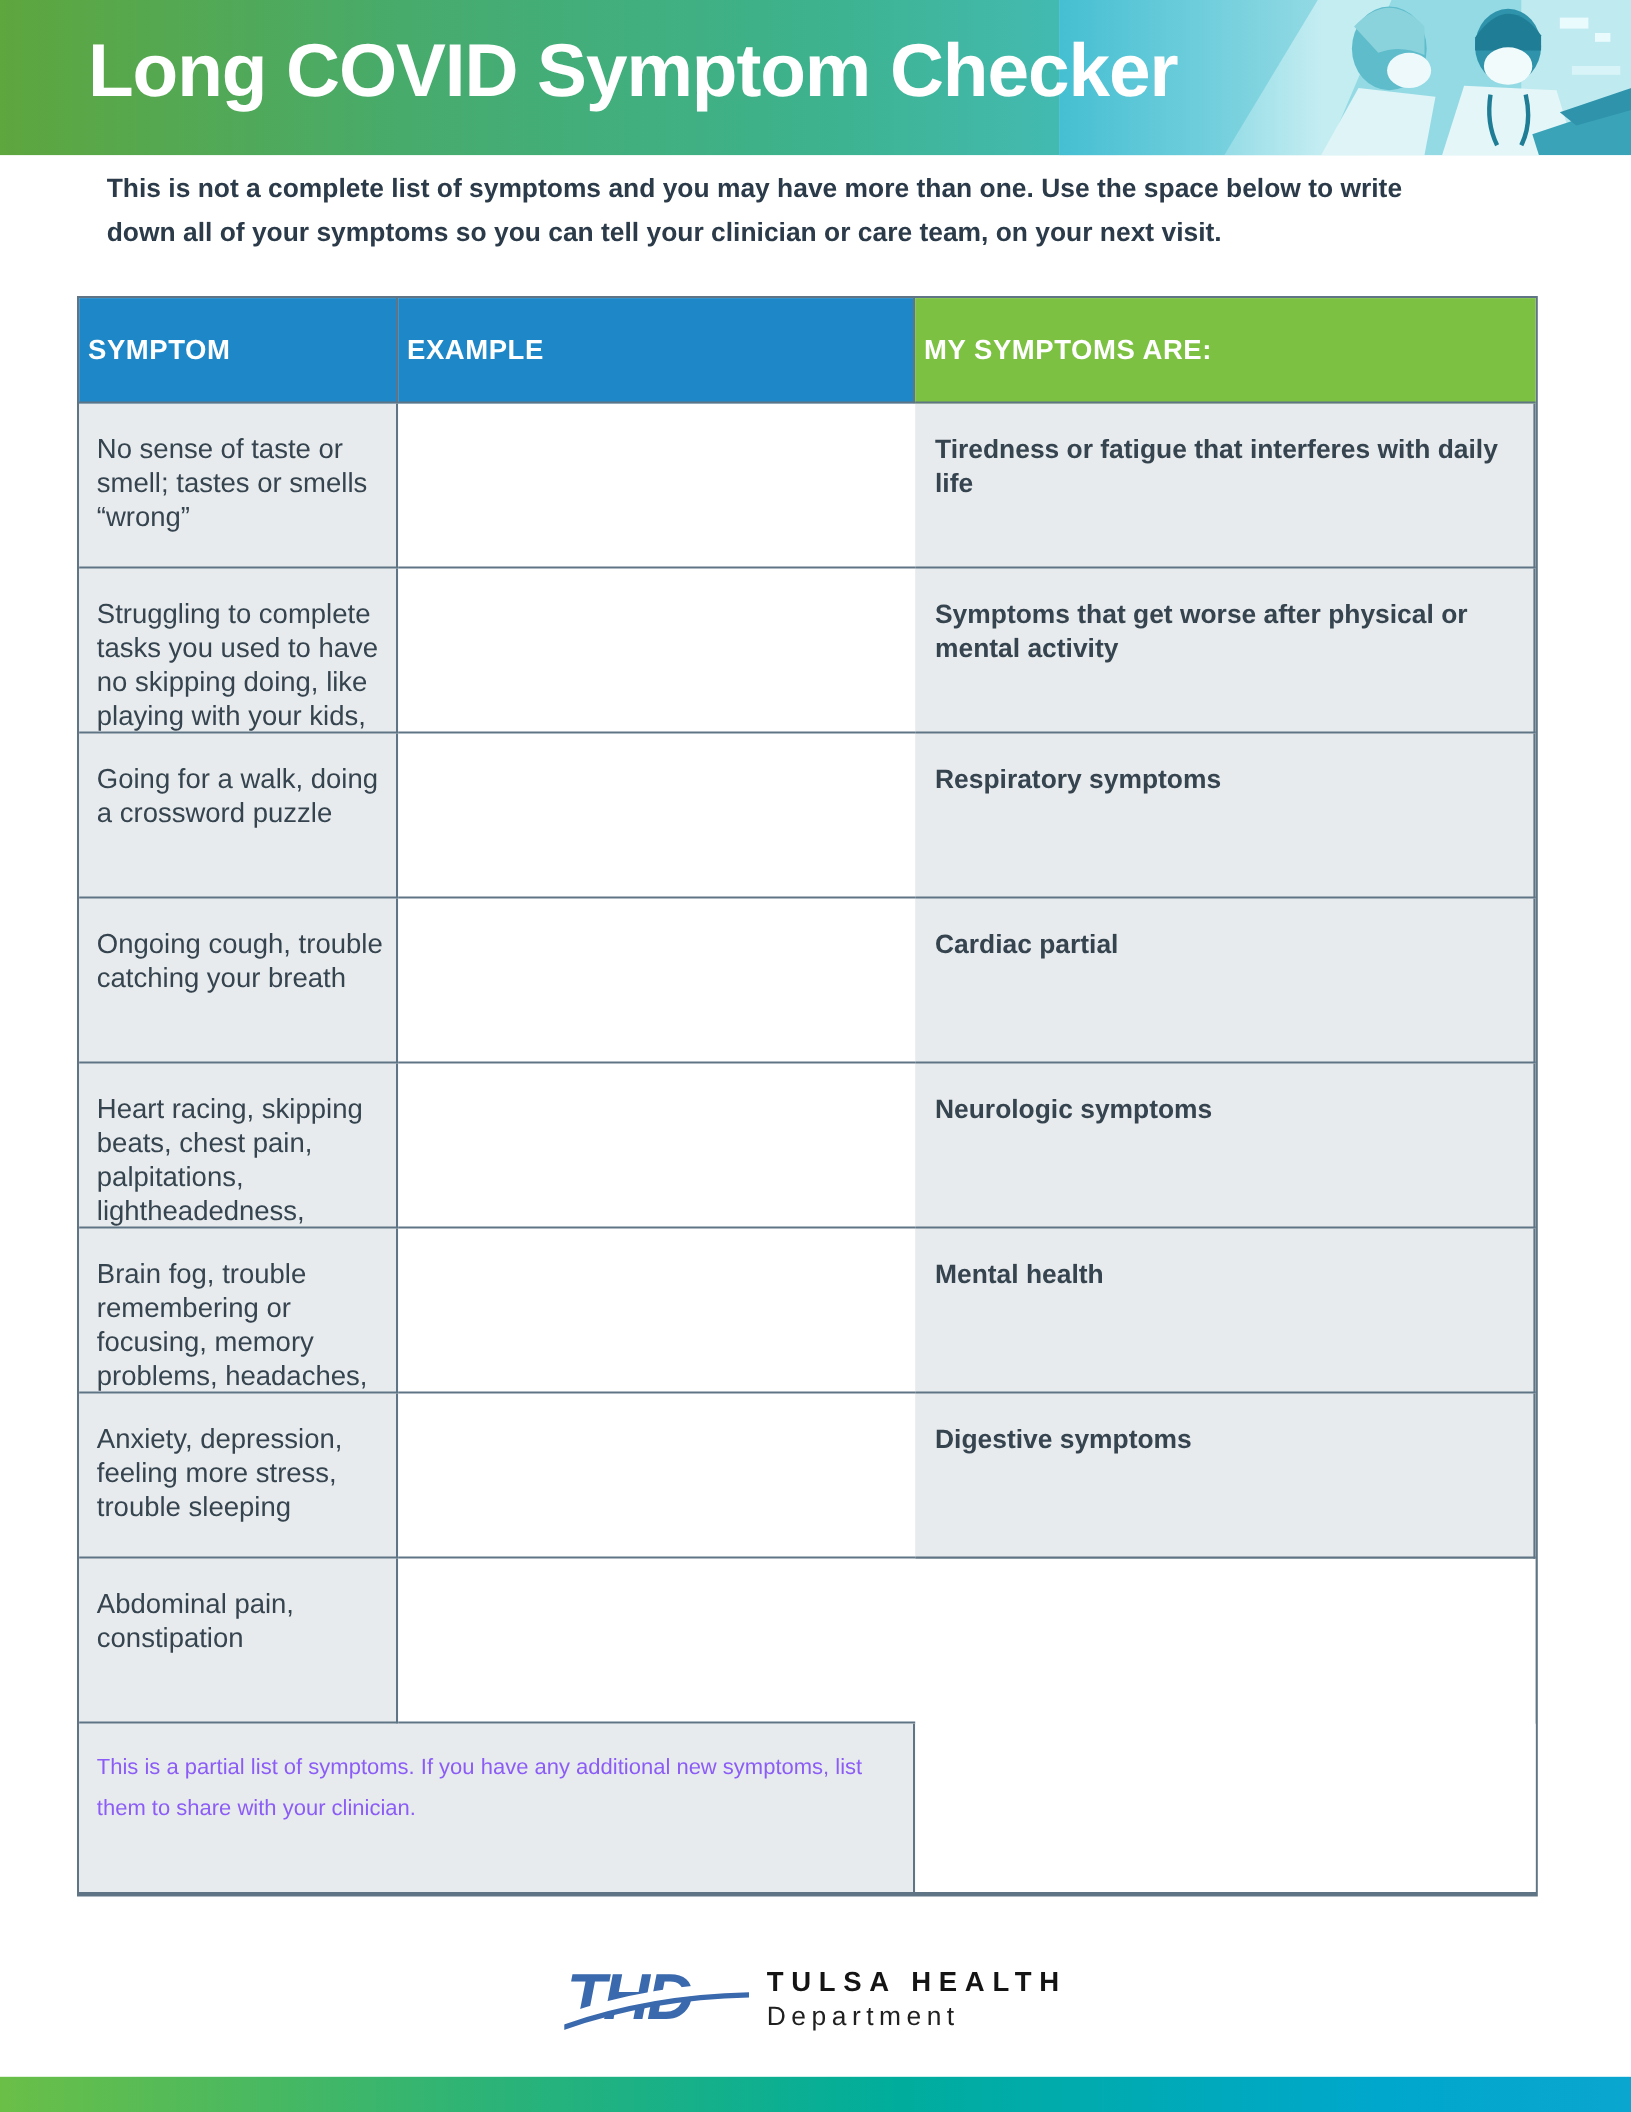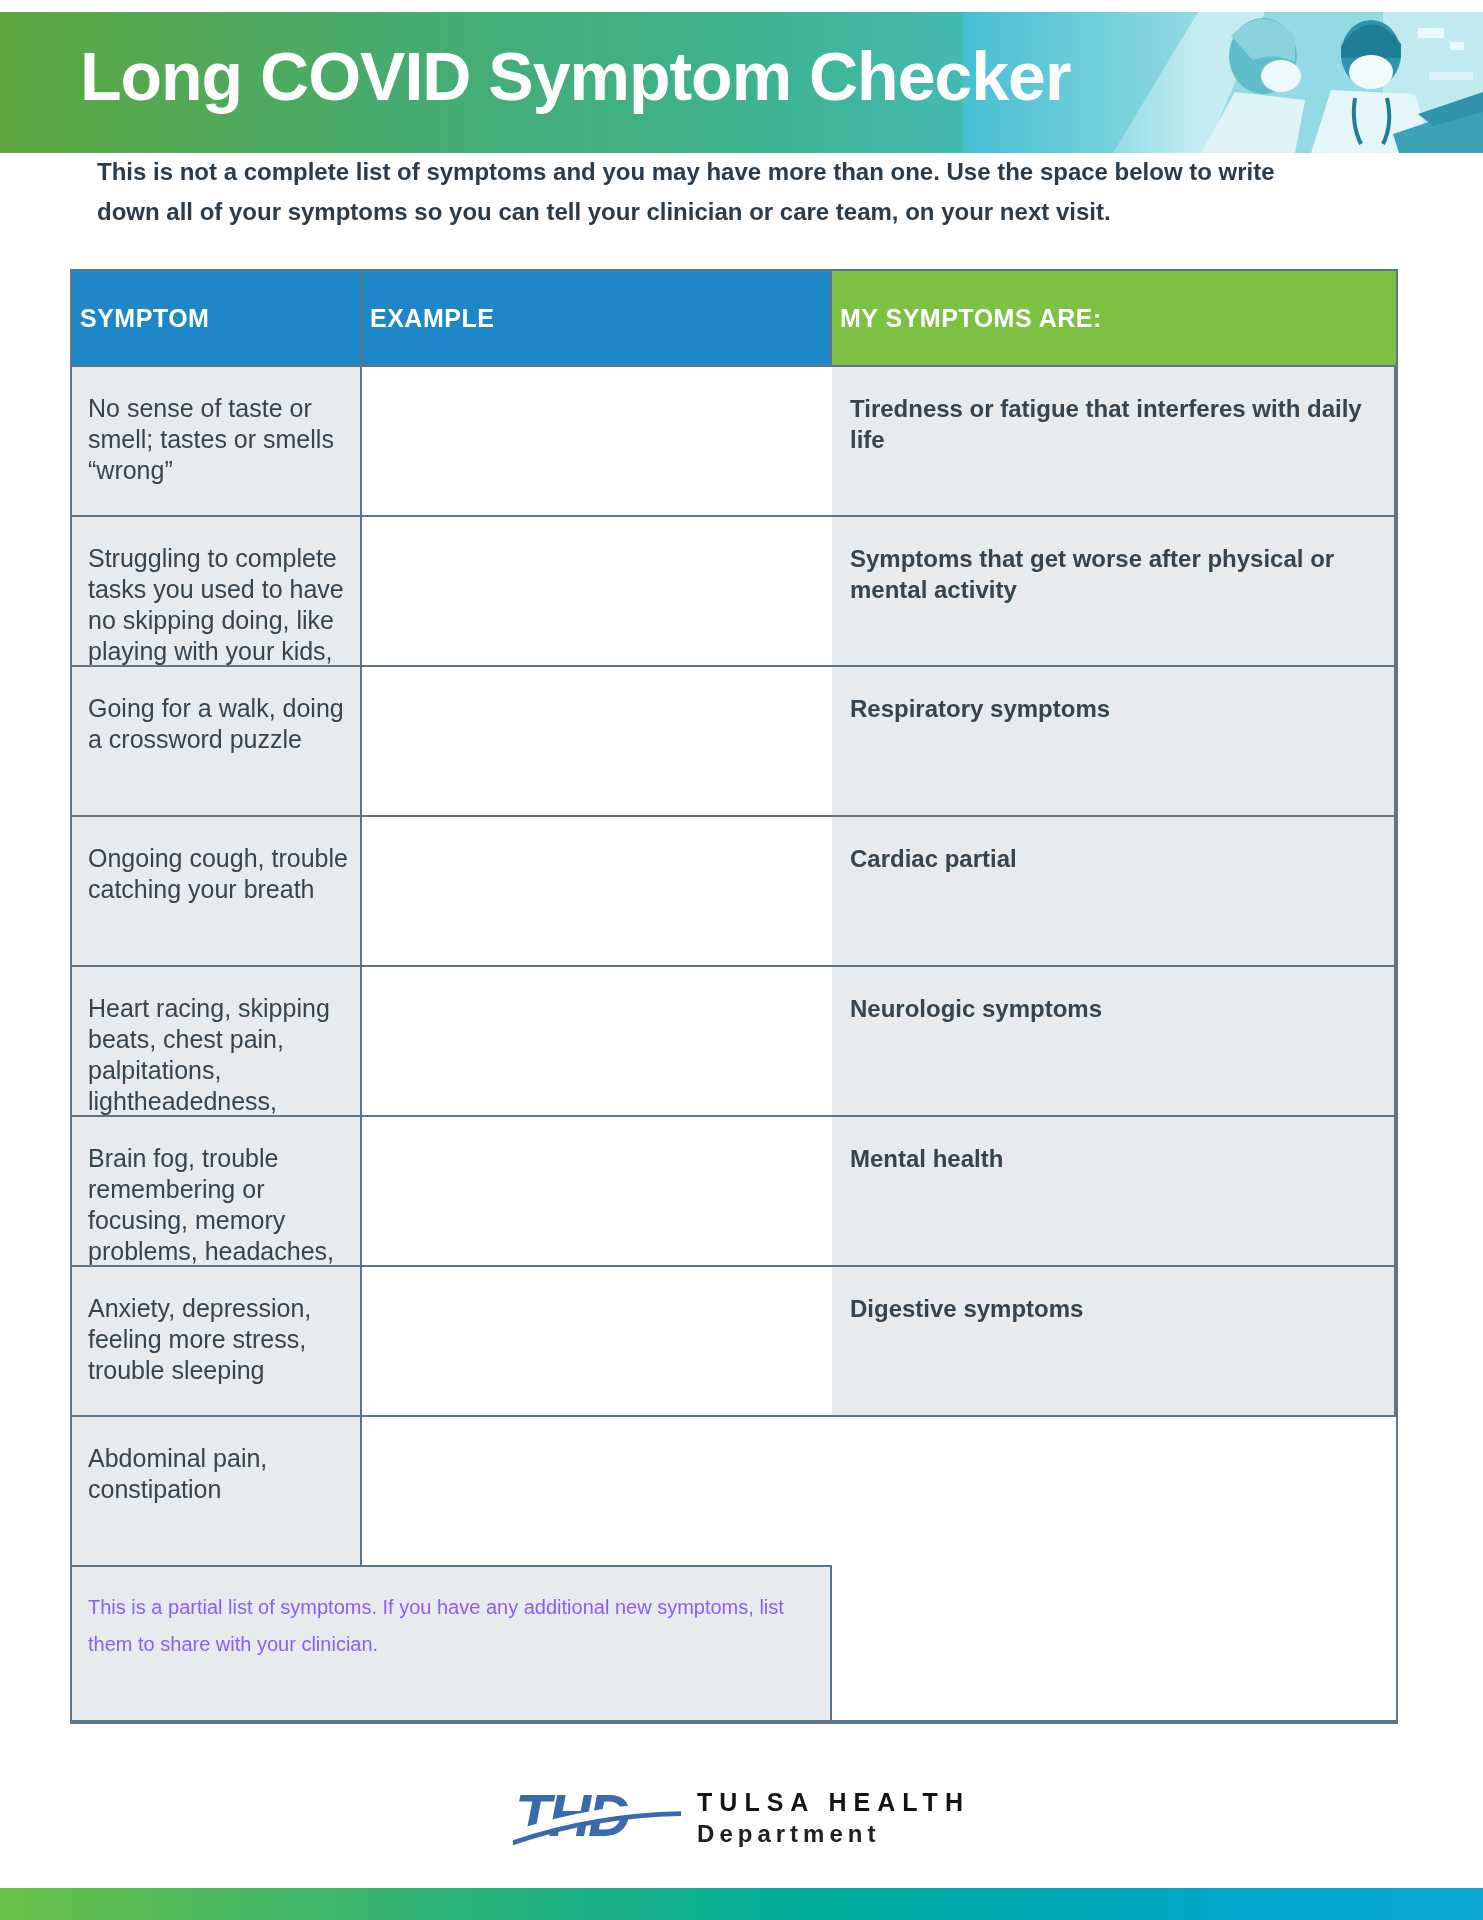--- a/index.html
+++ b/index.html
@@ -1,21 +1,21 @@
 <!DOCTYPE html>
 <html><head>
 <meta charset="utf-8">
 <style>
   * { margin:0; padding:0; box-sizing:border-box; }
   html,body { width:1483px; height:1920px; background:#fff; font-family:"Liberation Sans", sans-serif; }
   body { position:relative; overflow:hidden; }
 
   
   .banner {
-    position:absolute; left:0; top:12px; width:1483px; height:141px;
+    position:absolute; left:0; top:0; width:1483px; height:141px;
     background:linear-gradient(90deg,#5ea63e 0%,#47ab6c 25%,#3db28d 50%,#45bdbd 70%,#4fc4d9 100%);
   }
   .banner-title {
     position:absolute; left:80px; top:22px;
     font-size:68px; line-height:84px; font-weight:bold; color:#ffffff;
     letter-spacing:-1px; white-space:nowrap;
   }
   .photo { position:absolute; right:0; top:0; width:520px; height:141px; }
   .photo::after {
     content:""; position:absolute; inset:0;
@@ -59,21 +59,21 @@
     grid-column:1 / 3; background:#e8ebed; color:#8b5cf6;
     font-size:20px; line-height:37px; padding:22px 10px 0 16px; font-weight:400;
   }
 
   
   .footer {
     position:absolute; left:0; top:1780px; width:1483px;
     display:flex; justify-content:center; align-items:center; gap:16px;
   }
   .org-text .org-name { font-size:25px; font-weight:bold; letter-spacing:7px; color:#141414; white-space:nowrap; }
-  .org-text .org-sub  { font-size:24px; font-weight:700; letter-spacing:5px; color:#202020; margin-top:3px; white-space:nowrap; }
+  .org-text .org-sub  { font-size:24px; font-weight:400; letter-spacing:5px; color:#202020; margin-top:3px; white-space:nowrap; }
 
   
   .bottom-bar {
     position:absolute; left:0; bottom:0; width:1483px; height:32px;
     background:linear-gradient(90deg,#6abf47 0%,#2cb377 30%,#00ad9c 55%,#00a7cd 85%,#0aa6cf 100%);
   }
 </style>
 </head>
 <body>
 

